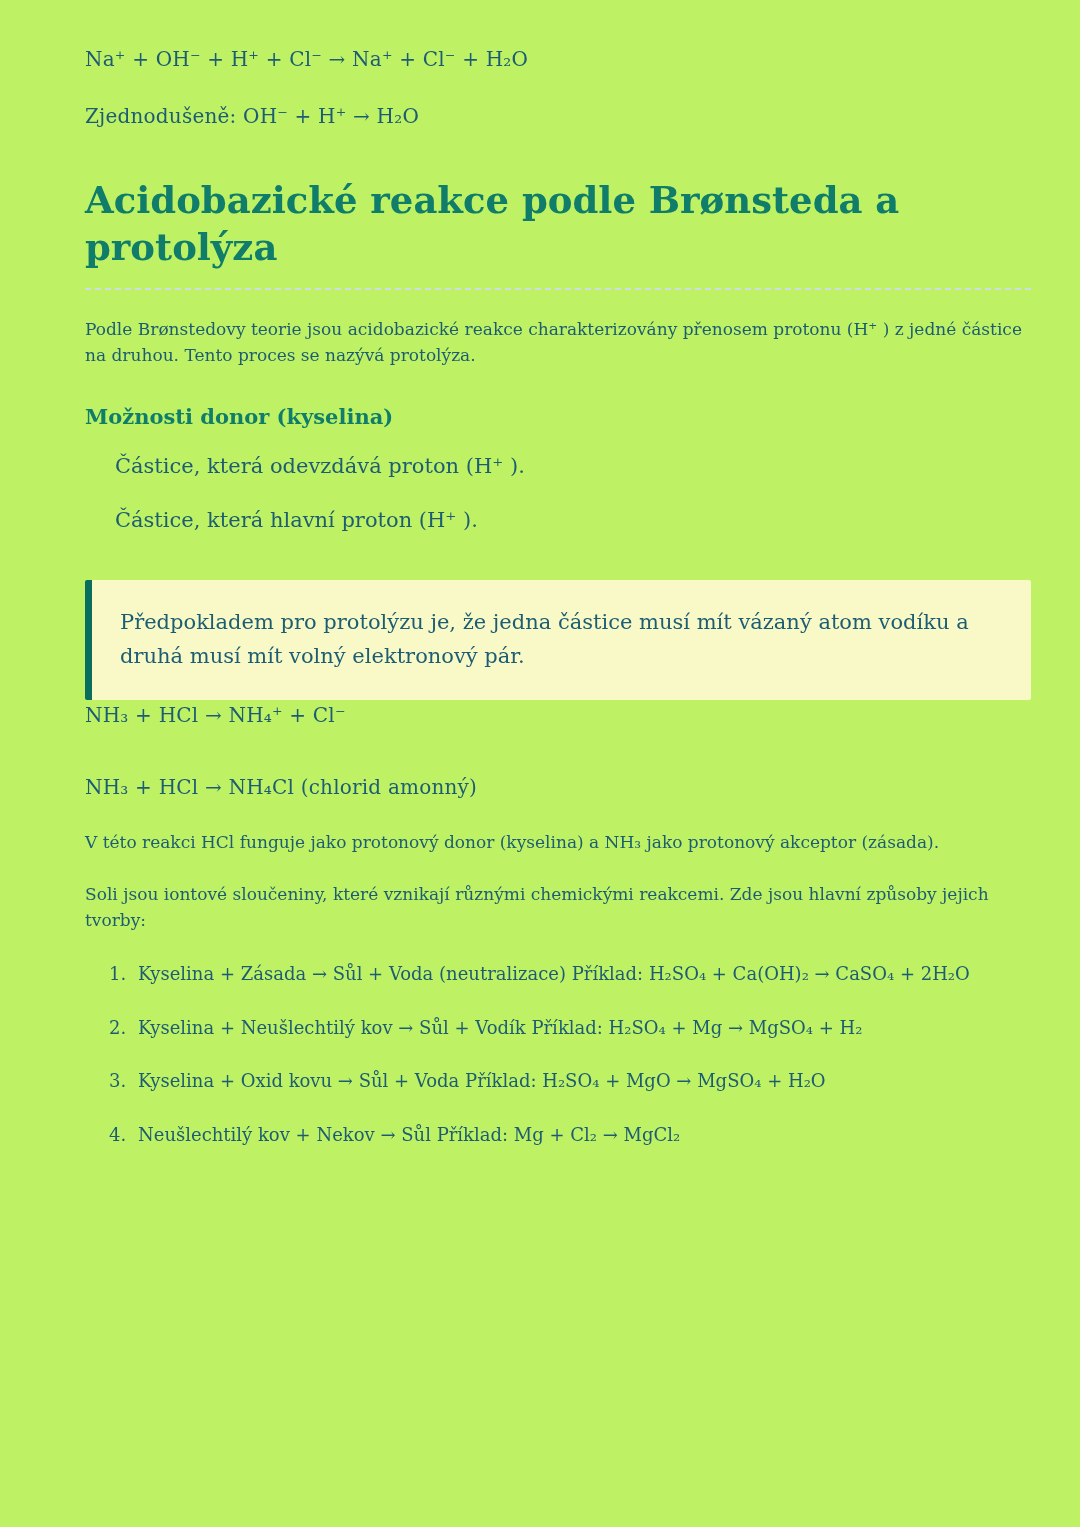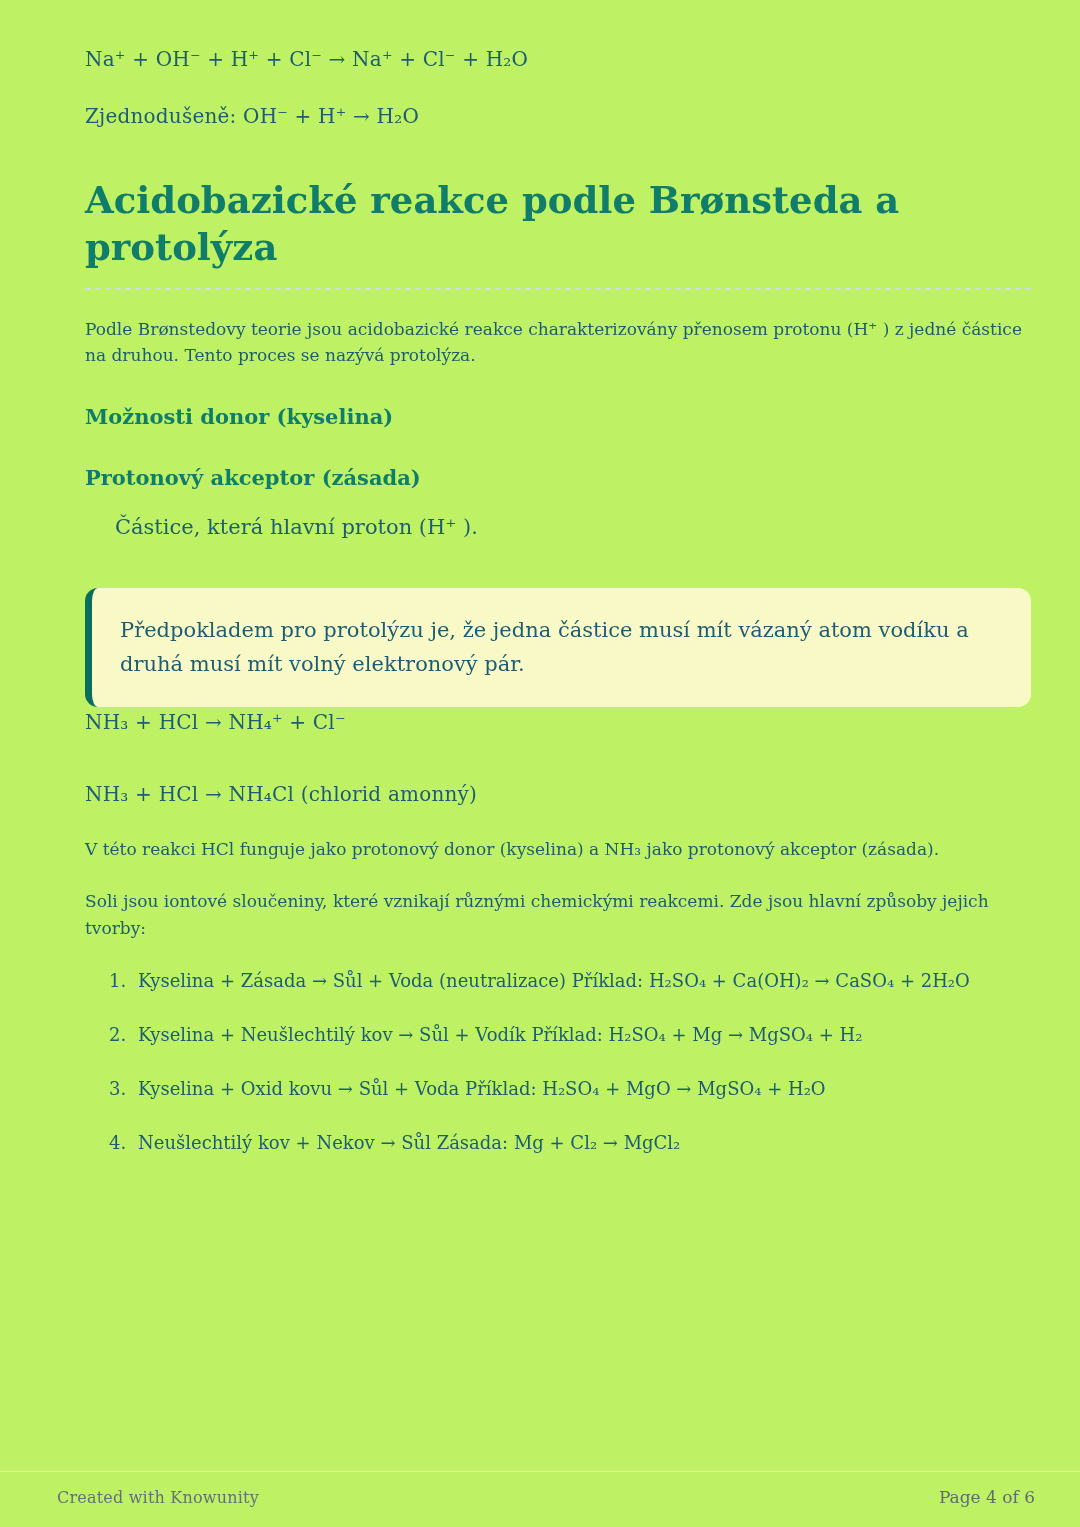--- a/index.html
+++ b/index.html
@@ -48,21 +48,21 @@
   }
   p.definition {
     font-size: 21px;
     line-height: 1.5;
     margin: 22px 0 0 30px;
   }
   .callout {
     margin: 44px 0 0 0;
     background: #f9f9c8;
     border-left: 7px solid #0a6e5c;
-    border-radius: 13px;
+    border-radius: 2px;
     padding: 26px 34px 26px 28px;
   }
   .callout p {
     margin: 0;
     font-size: 21px;
     line-height: 1.6;
     color: #1d5d73;
   }
   .eq-block-first {
     margin-top: 42px;
@@ -105,41 +105,37 @@
 <div class="page">
 
   <p class="equation">Na⁺  + OH⁻  + H⁺  + Cl⁻  → Na⁺  + Cl⁻  + H₂O</p>
   <p class="equation">Zjednodušeně: OH⁻  + H⁺  → H₂O</p>
 
   <h1 class="section-heading">Acidobazické reakce podle Brønsteda a protolýza</h1>
 
   <p class="body-par">Podle Brønstedovy teorie jsou acidobazické reakce charakterizovány přenosem protonu (H⁺ ) z jedné částice na druhou. Tento proces se nazývá protolýza.</p>
 
   <p class="term">Možnosti donor (kyselina)</p>
+  <p class="definition">Částice, která odevzdává proton (H⁺ ).</p>
 
-  <p class="term">Protonový akceptor (zásada)</p>
   <p class="definition">Částice, která hlavní proton (H⁺ ).</p>
 
   <div class="callout">
     <p>Předpokladem pro protolýzu je, že jedna částice musí mít vázaný atom vodíku a druhá musí mít volný elektronový pár.</p>
   </div>
 
   <p class="equation">NH₃ + HCl → NH₄⁺  + Cl⁻</p>
   <p class="equation eq-block-first">NH₃ + HCl → NH₄Cl (chlorid amonný)</p>
 
   <p class="body-par">V této reakci HCl funguje jako protonový donor (kyselina) a NH₃ jako protonový akceptor (zásada).</p>
 
 
   <p class="body-par">Soli jsou iontové sloučeniny, které vznikají různými chemickými reakcemi. Zde jsou hlavní způsoby jejich tvorby:</p>
 
   <ol class="salt-list">
     <li>Kyselina + Zásada → Sůl + Voda (neutralizace) Příklad: H₂SO₄ + Ca(OH)₂ → CaSO₄ + 2H₂O</li>
     <li>Kyselina + Neušlechtilý kov → Sůl + Vodík Příklad: H₂SO₄ + Mg → MgSO₄ + H₂</li>
     <li>Kyselina + Oxid kovu → Sůl + Voda Příklad: H₂SO₄ + MgO → MgSO₄ + H₂O</li>
-    <li>Neušlechtilý kov + Nekov → Sůl Zásada: Mg + Cl₂ → MgCl₂</li>
+    <li>Neušlechtilý kov + Nekov → Sůl Příklad: Mg + Cl₂ → MgCl₂</li>
   </ol>
 
-  <div class="footer">
-    <span class="branding">Created with Knowunity</span>
-    <span class="pageno">Page 4 of 6</span>
-  </div>
 
 </div>
 
 </body></html>

